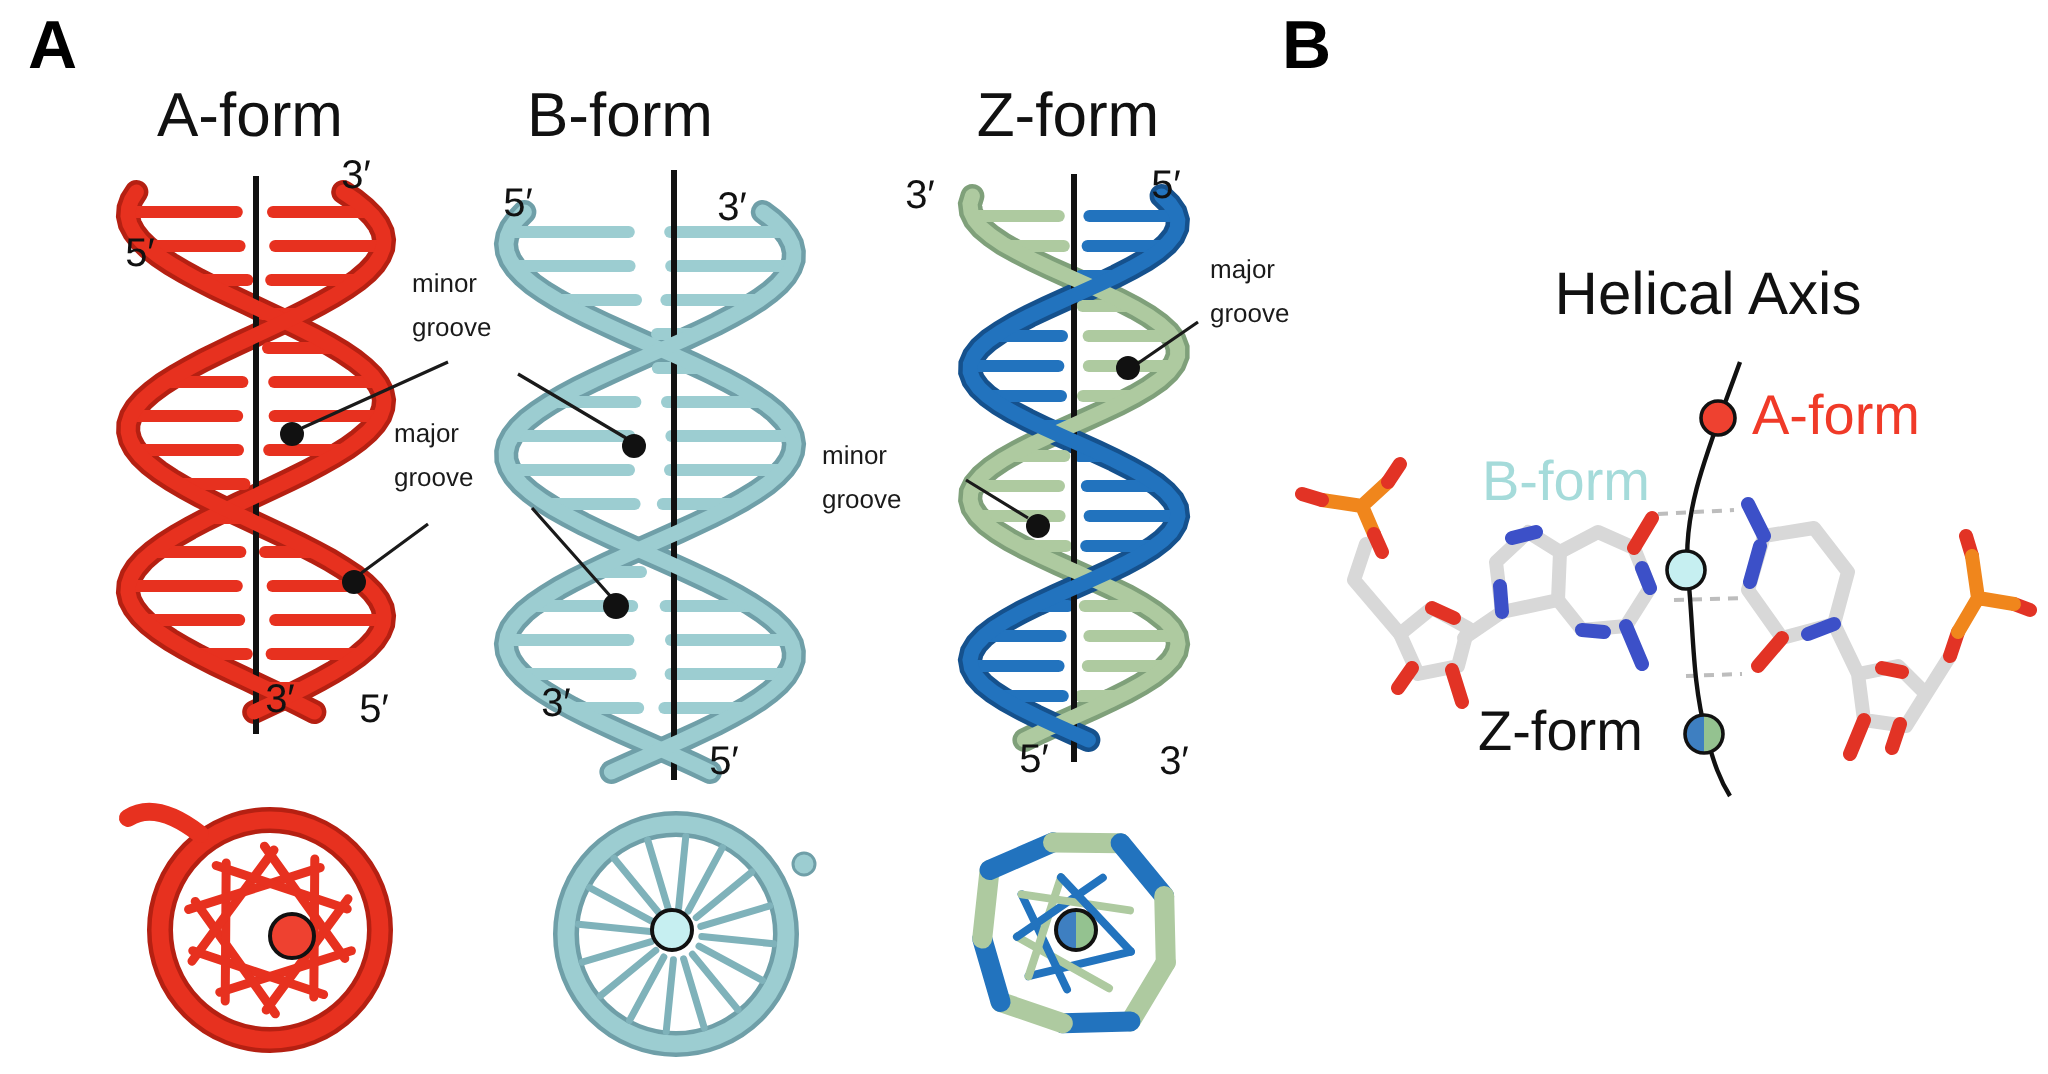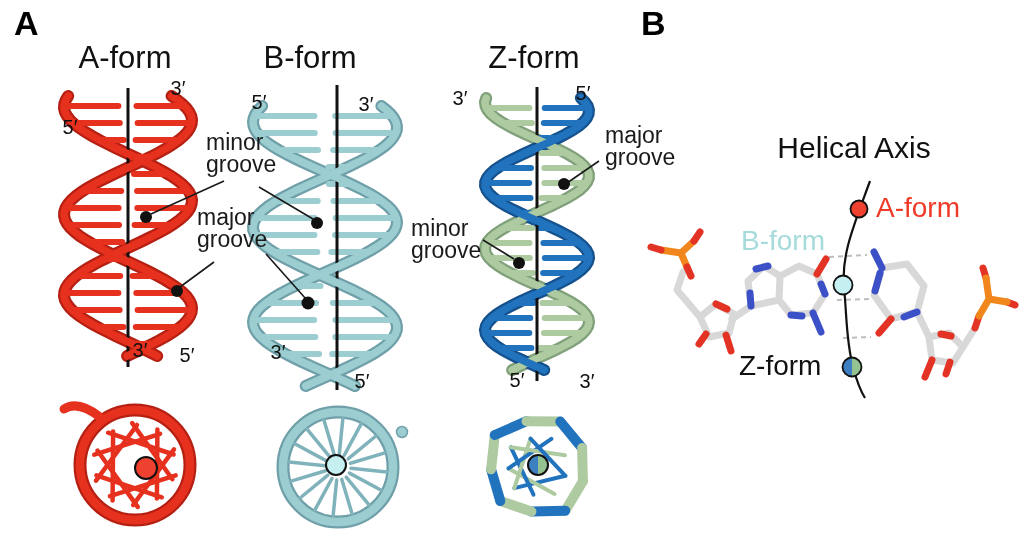--- a/index.html
+++ b/index.html
@@ -2,21 +2,21 @@
 <html style="--c-a_main: #e7311f; --c-a_dark: #b52012; --c-a_dot: #ee4130; --c-b_main: #9ccdd1; --c-b_dark: #6f9fa8; --c-b_spoke: #7fb2ba; --c-b_dot: #c6eff1; --c-z_blue: #2273be; --c-z_blue_dark: #15518d; --c-z_green: #aecaa0; --c-z_green_dark: #7fa07a; --c-z_dot_blue: #3e7fc1; --c-z_dot_green: #94c290; --c-axis: #111111; --c-cpk_gray: #d8d8d8; --c-cpk_blue: #3c50c8; --c-cpk_red: #e23325; --c-cpk_orange: #f0861c;"><head>
 <meta charset="utf-8">
 <style>
   html,body{margin:0;padding:0;background:#fff;}
   .canvas{position:relative;width:1024px;height:537px;background:#fff;overflow:hidden;
           font-family:"Liberation Sans",sans-serif;color:#111;}
   #art{position:absolute;left:0;top:0;}
   .plabel{position:absolute;font-size:34px;font-weight:700;color:#000;}
   .ftitle{position:absolute;transform:translateX(-50%);font-size:31px;color:#111;white-space:nowrap;}
   .prime{position:absolute;transform:translateX(-50%);font-size:20px;color:#111;white-space:nowrap;}
-  .groove{position:absolute;font-size:23px;line-height:22px;text-align:left;color:#1a1a1a;white-space:nowrap;}
+  .groove{position:absolute;font-size:13px;line-height:22px;text-align:left;color:#1a1a1a;white-space:nowrap;}
   .hax{position:absolute;transform:translateX(-50%);font-size:30px;color:#111;white-space:nowrap;}
   .bl{position:absolute;font-size:28px;white-space:nowrap;}
   .st{fill:none;stroke-width:7;stroke-linecap:round;stroke-linejoin:round;}
   .sg{stroke:var(--c-cpk_gray);}
   .sb{stroke:var(--c-cpk_blue);}
   .sr{stroke:var(--c-cpk_red);}
   .so{stroke:var(--c-cpk_orange);}
   .ann{stroke:#1a1a1a;stroke-width:1.6;fill:none;}
   .hb{stroke:#bdbdbd;stroke-width:2;stroke-dasharray:5 4;fill:none;}
   .gdot{fill:#111;}

